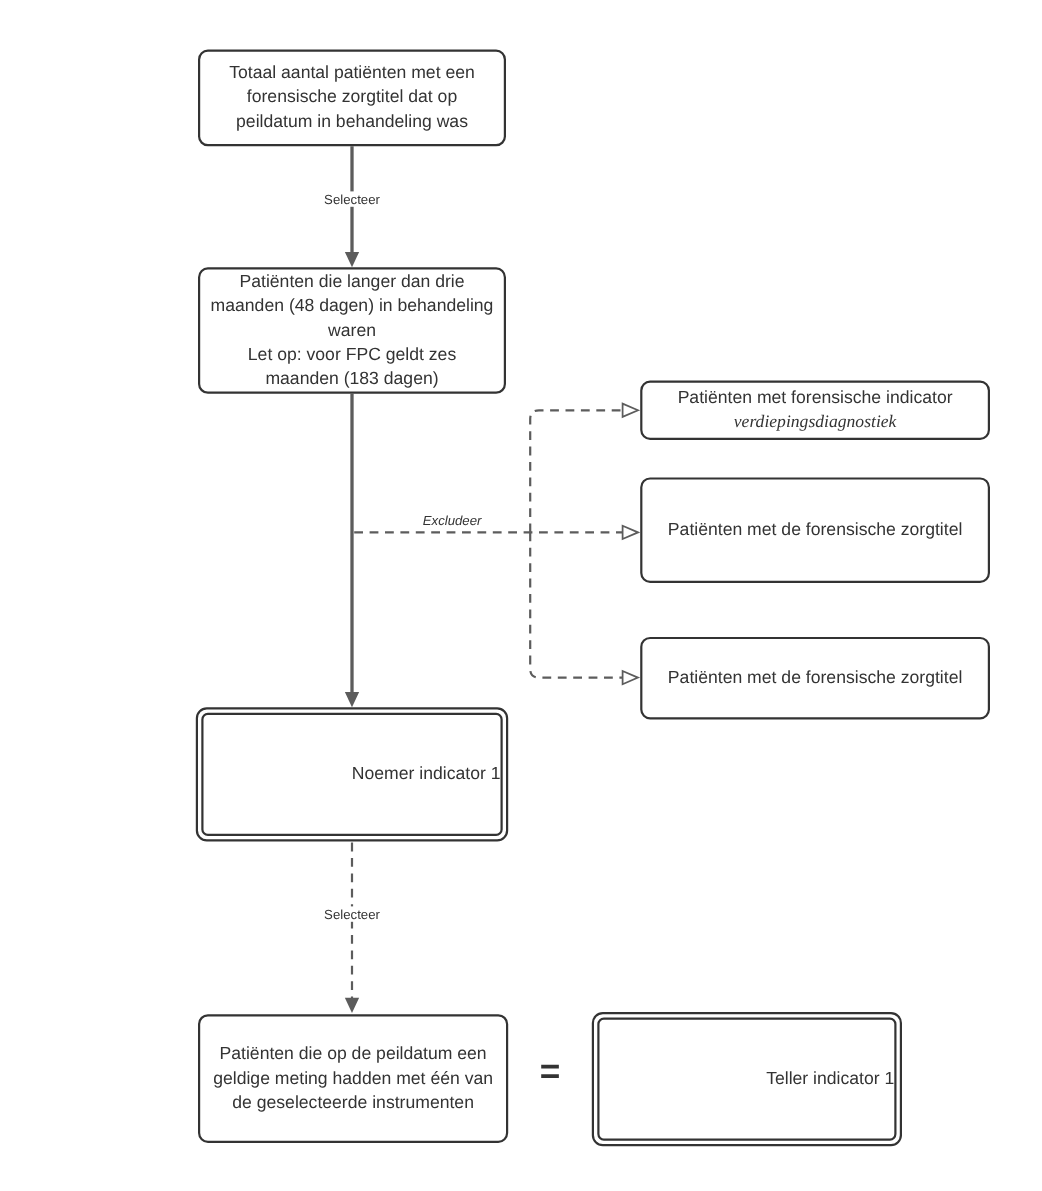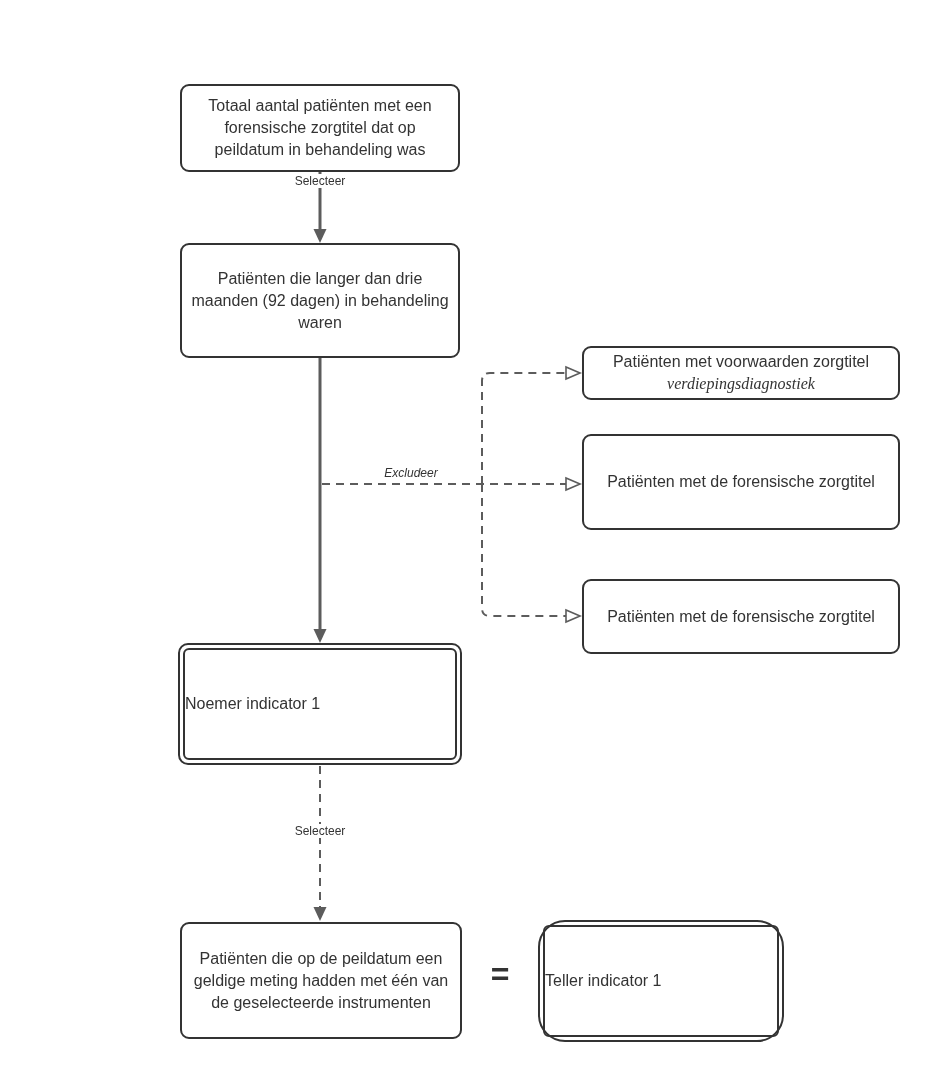--- a/index.html
+++ b/index.html
@@ -52,21 +52,21 @@
     padding: 3px;
     border-radius: 10px;
   }
   .double .double-inner {
     flex: 1;
     width: 100%;
     border: 2px solid var(--box-border);
     border-radius: 6px;
     display: flex;
     align-items: center;
-    justify-content: flex-start;
+    justify-content: flex-end;
     text-align: center;
   }
 
   .line-label {
     position: absolute;
     transform: translate(-50%, -50%);
     background: var(--background);
     padding: 0 3px;
     font-size: 12px;
     color: var(--text);
@@ -100,34 +100,35 @@
     <path class="dashed-line" d="M482,484 L482,381 Q482,373 490,373 L566,373"></path>
     <path class="hollow-head" d="M580,373 L566,367 L566,379 Z"></path>
 
     <path class="dashed-line" d="M482,484 L482,608 Q482,616 490,616 L566,616"></path>
     <path class="hollow-head" d="M580,616 L566,610 L566,622 Z"></path>
 
     <path class="dashed-line" d="M320,766 L320,911"></path>
     <path class="filled-head" d="M320,921 L313.5,907 L326.5,907 Z"></path>
   </svg>
 
-  <div class="box" style="left:180px; top:45px; width:280px; height:88px;margin-top:39px;">
+  <div class="box" style="left:180px; top:45px; width:280px; height:88px;">
     <div>Totaal aantal patiënten met een forensische zorgtitel dat op peildatum in behandeling was</div>
   </div>
 
   <div class="line-label" style="left:320px; top:181px;">Selecteer</div>
 
   <div class="box" style="left:180px; top:243px; width:280px; height:115px;">
-    <div>Patiënten die langer dan drie maanden (92 dagen) in behandeling waren</div>
+    <div>Patiënten die langer dan drie maanden (48 dagen) in behandeling waren</div>
+    <div>Let op: voor FPC geldt zes maanden (183 dagen)</div>
   </div>
 
   <div class="line-label" style="left:411px; top:473px;font-style:italic;">Excludeer</div>
 
   <div class="box" style="left:582px; top:346px; width:318px; height:54px;">
-    <div>Patiënten met voorwaarden zorgtitel</div>
+    <div>Patiënten met forensische indicator</div>
     <div class="italic">verdiepingsdiagnostiek</div>
   </div>
 
   <div class="box" style="left:582px; top:434px; width:318px; height:96px;">
     <div>Patiënten met de forensische zorgtitel</div>
   </div>
 
   <div class="box" style="left:582px; top:579px; width:318px; height:75px;">
     <div>Patiënten met de forensische zorgtitel</div>
   </div>
@@ -139,19 +140,19 @@
   </div>
 
   <div class="line-label" style="left:320px; top:831px;">Selecteer</div>
 
   <div class="box" style="left:180px; top:922px; width:282px; height:117px;align-items:center;">
     <div>Patiënten die op de peildatum een geldige meting hadden met één van de geselecteerde instrumenten</div>
   </div>
 
   <div class="equals" style="left:500px; top:974px;">=</div>
 
-  <div class="box double" style="left:538px; top:920px; width:246px; height:122px;border-radius:27px;">
+  <div class="box double" style="left:538px; top:920px; width:282px; height:122px;">
     <div class="double-inner">
       <div>Teller indicator 1</div>
     </div>
   </div>
 
 </div>
 
 </body></html>

